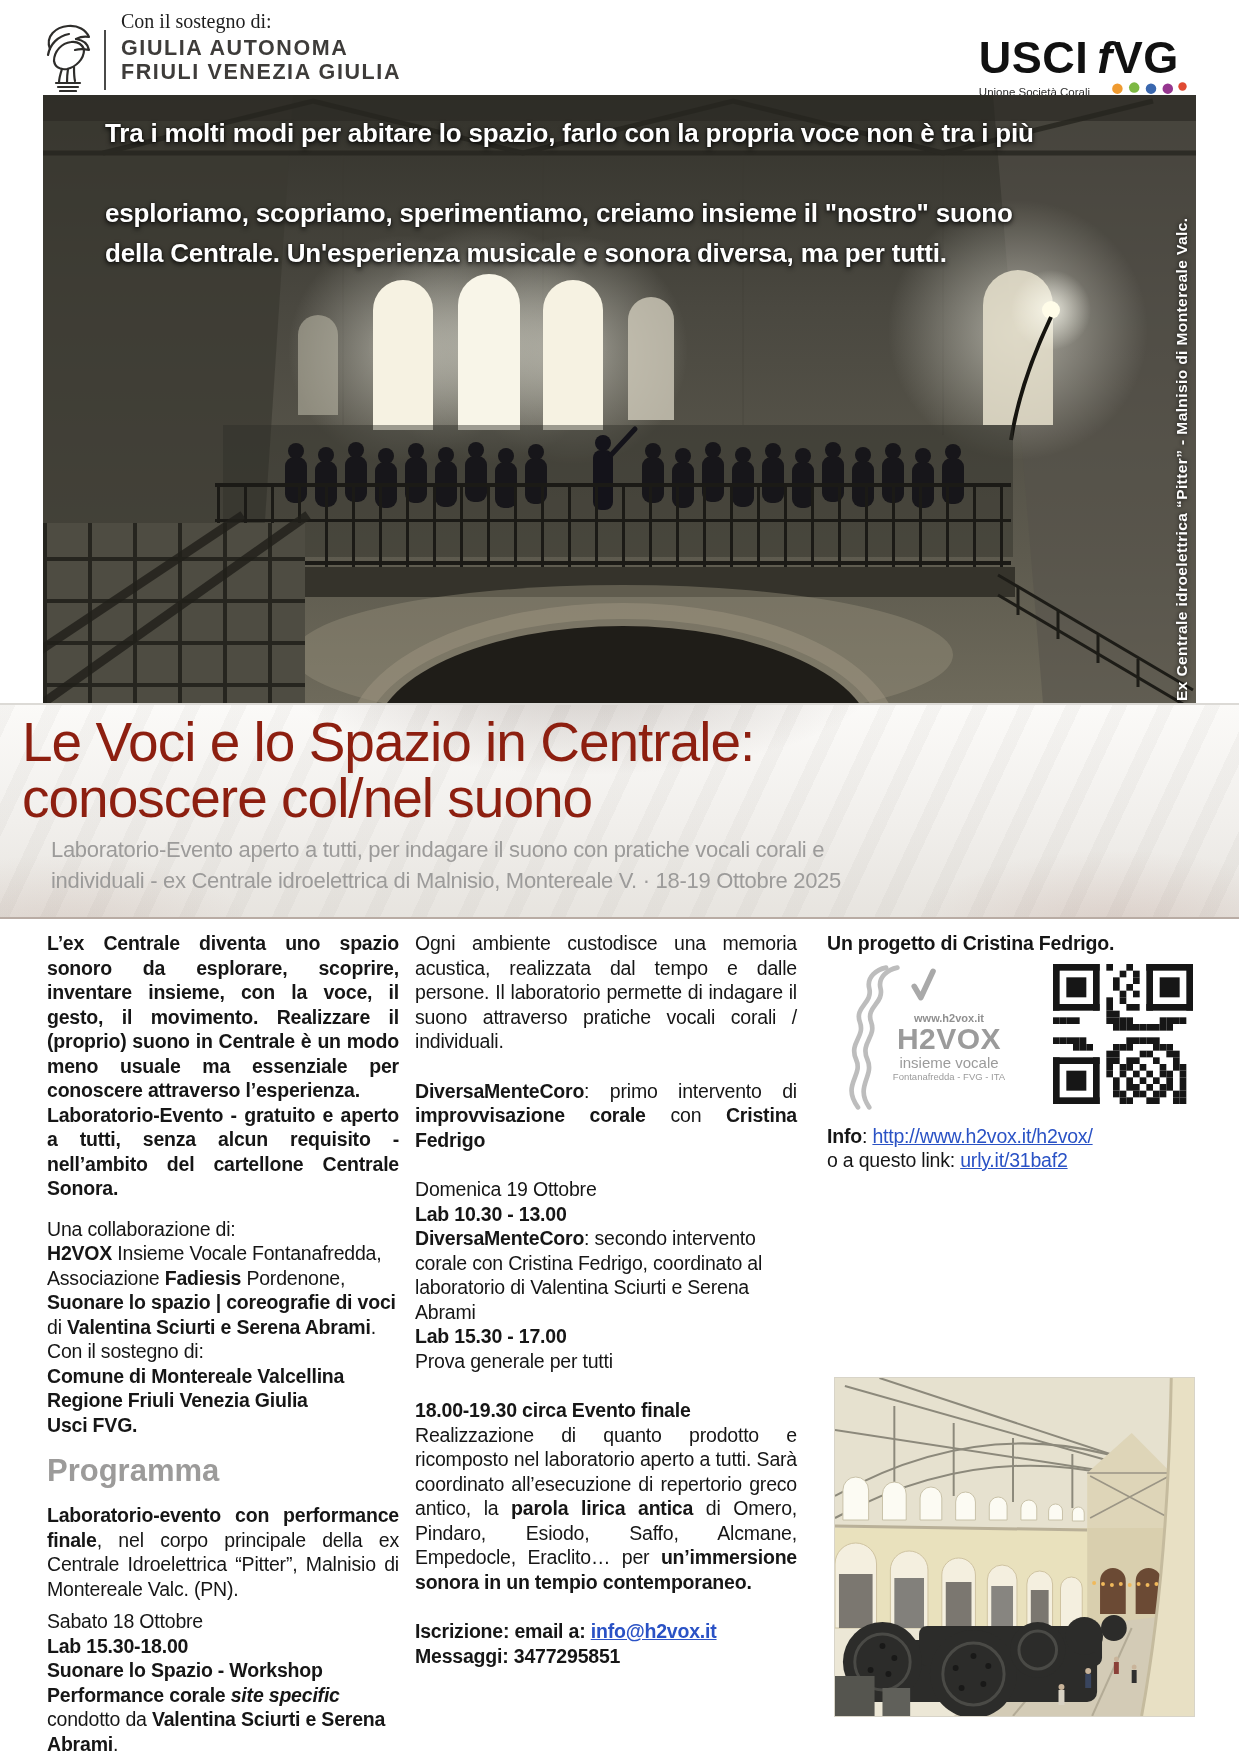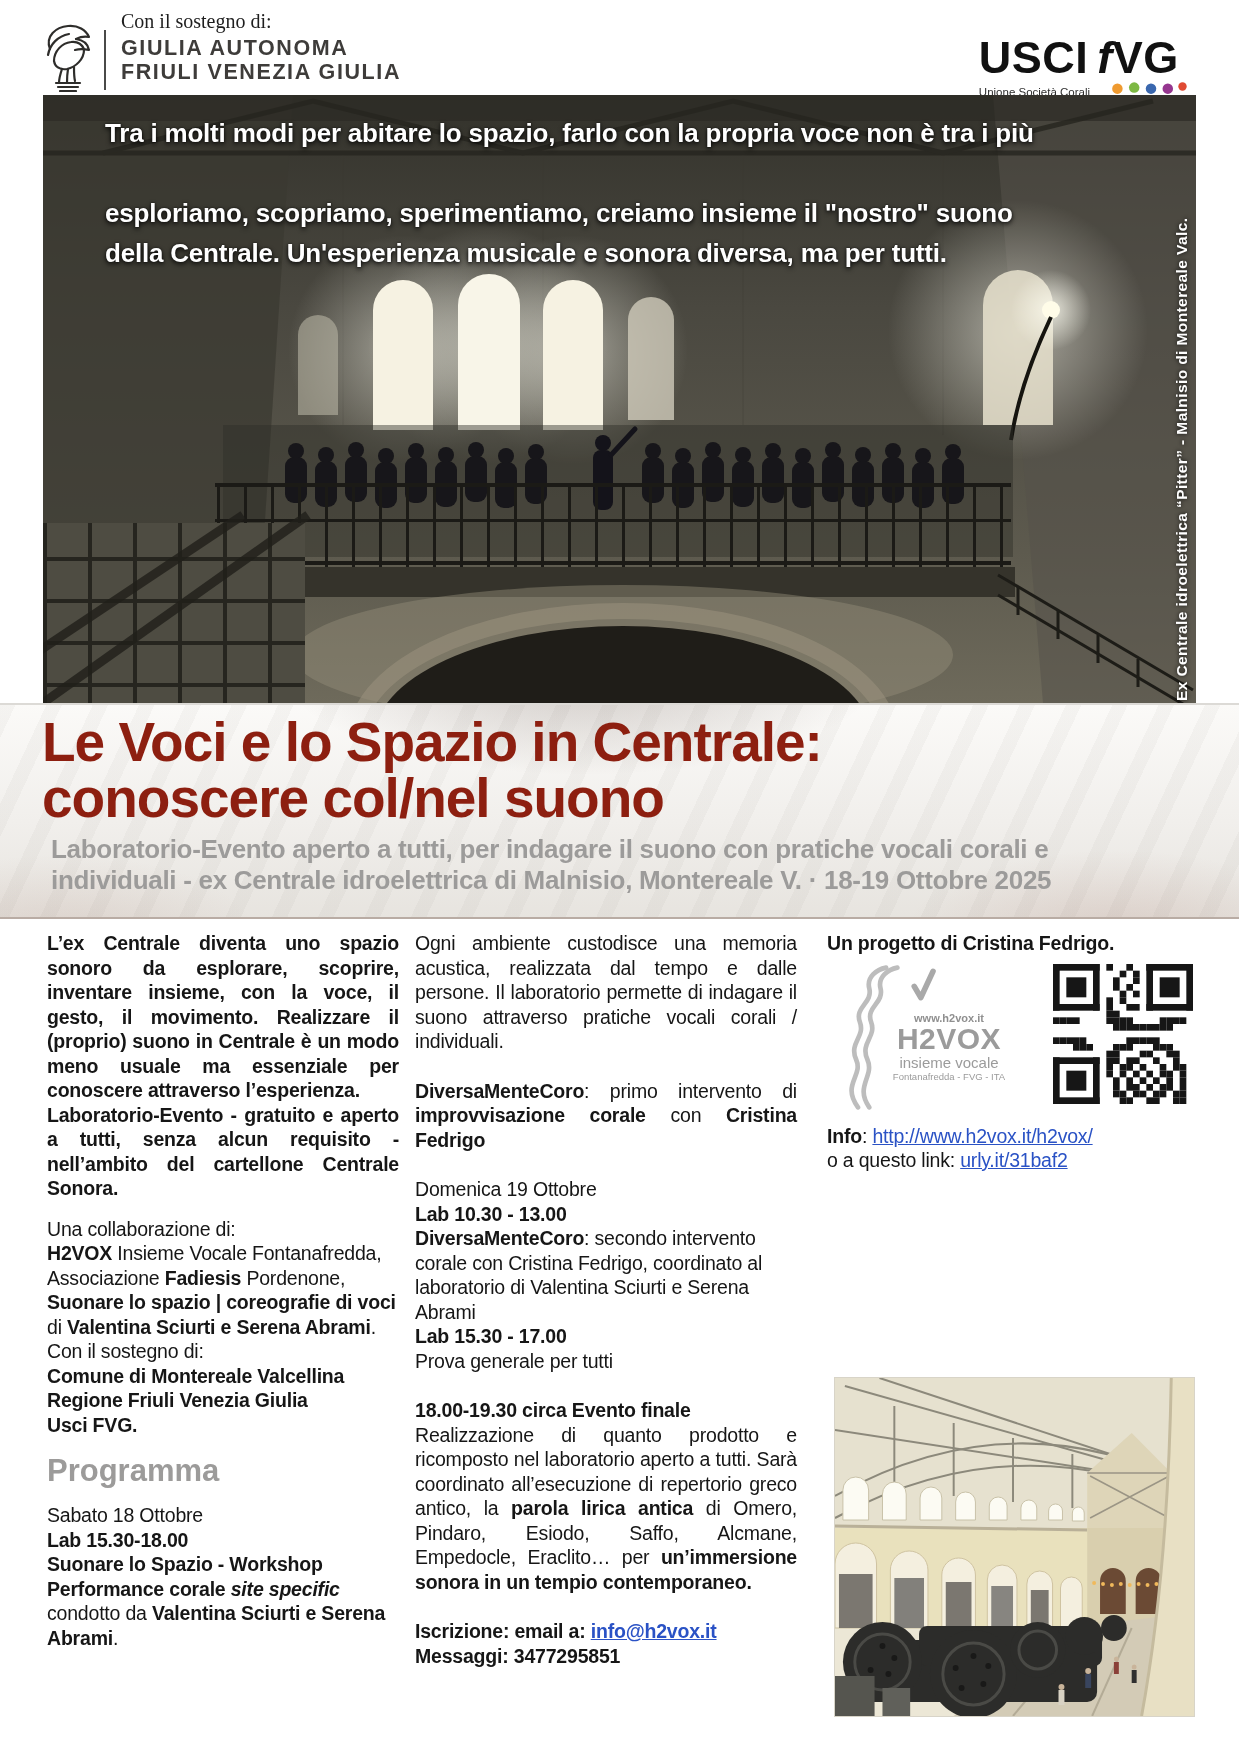--- a/index.html
+++ b/index.html
@@ -32,24 +32,24 @@
                 text-shadow:0 0 4px rgba(0,0,0,.9);}
 
   
   .titleband{position:relative;height:212px;border-top:2px solid #dcdad6;border-bottom:2px solid #b9aca4;
     background:
       radial-gradient(430px 150px at 47% -35px, rgba(70,50,40,.26), rgba(70,50,40,0) 70%),
       radial-gradient(300px 120px at 90% 108%, rgba(150,90,75,.16), rgba(150,90,75,0) 70%),
       radial-gradient(280px 120px at 5% 110%, rgba(150,100,85,.14), rgba(150,100,85,0) 70%),
       repeating-linear-gradient(115deg, rgba(120,115,105,.05) 0 14px, rgba(0,0,0,0) 14px 42px),
       linear-gradient(180deg,#fbfaf8 0%,#f1efec 55%,#e7e4df 100%);}
-  .title{margin:0;padding:9px 0 0 42px;font-size:55px;line-height:56px;letter-spacing:-1px;
-         color:#8d1f10;font-weight:700;}
+  .title{margin:0;padding:9px 0 0 22px;font-size:55px;line-height:56px;letter-spacing:-1px;
+         color:#8d1f10;font-weight:400;}
   .tl{display:block;}
-  .subtitle{padding:8px 0 0 51px;font-size:26px;line-height:31px;font-weight:700;
+  .subtitle{padding:8px 0 0 51px;font-size:22px;line-height:31px;font-weight:400;
             color:#9c9b9a;letter-spacing:-.3px;}
 
   
   .content{position:relative;display:flex;padding:12px 43px 0 47px;}
   .col1{width:352px;margin-right:16px;}
   .col2{width:382px;margin-right:30px;}
   .col3{width:366px;position:relative;}
   .content p{margin:0 0 25px;font-size:19.5px;line-height:24.5px;letter-spacing:-.2px;color:#161616;}
   .col1 p{margin-bottom:16px;}
   .just{text-align:justify;}
@@ -223,20 +223,21 @@
     </h1>
     <div class="subtitle"><span>Laboratorio-Evento aperto a tutti, per indagare il suono con pratiche vocali corali e</span><br><span>individuali - ex Centrale idroelettrica di Malnisio, Montereale V.  · 18-19 Ottobre 2025</span></div>
   </section>
 
   <main class="content">
 
     <div class="col1">
       <p class="just"><span class="b">L’ex Centrale diventa uno spazio sonoro da esplorare, scoprire, inventare insieme, con la voce, il gesto, il movimento. Realizzare il (proprio) suono in Centrale è un modo meno usuale ma essenziale per conoscere attraverso l’esperienza.</span><br><span class="b">Laboratorio-Evento - gratuito e aperto a tutti, senza alcun requisito - nell’ambito del cartellone Centrale Sonora.</span></p>
       <p><span>Una collaborazione di:</span><br><span class="b">H2VOX</span><span> Insieme Vocale Fontanafredda,</span><br><span>Associazione </span><span class="b">Fadiesis</span><span> Pordenone,</span><br><span class="b">Suonare lo spazio | coreografie di voci</span><br><span>di </span><span class="b">Valentina Sciurti e Serena Abrami</span><span>.</span><br><span>Con il sostegno di:</span><br><span class="b">Comune di Montereale Valcellina</span><br><span class="b">Regione Friuli Venezia Giulia</span><br><span class="b">Usci FVG.</span></p>
       <h2 class="prog">Programma</h2>
+      <p class="just mb8"><span class="b">Laboratorio-evento con performance finale</span><span>, nel corpo principale della ex Centrale Idroelettrica “Pitter”, Malnisio di Montereale Valc. (PN).</span></p>
       <p><span>Sabato 18 Ottobre</span><br><span class="b">Lab 15.30-18.00</span><br><span class="b">Suonare lo Spazio - Workshop</span><br><span class="b">Performance corale </span><span class="b i">site specific</span><br><span>condotto da </span><span class="b">Valentina Sciurti e Serena Abrami</span><span>.</span></p>
     </div>
 
     <div class="col2">
       <p class="just"><span>Ogni ambiente custodisce una memoria acustica, realizzata dal tempo e dalle persone. Il laboratorio permette di indagare il suono attraverso pratiche vocali corali / individuali.</span></p>
       <p class="just"><span class="b">DiversaMenteCoro</span><span>: primo intervento di </span><span class="b">improvvisazione corale</span><span> con </span><span class="b">Cristina Fedrigo</span></p>
       <p><span>Domenica 19 Ottobre</span><br><span class="b">Lab 10.30 - 13.00</span><br><span class="b">DiversaMenteCoro</span><span>: secondo intervento corale con Cristina Fedrigo, coordinato al laboratorio di Valentina Sciurti e Serena Abrami</span><br><span class="b">Lab 15.30 - 17.00</span><br><span>Prova generale per tutti</span></p>
       <p class="just"><span class="b">18.00-19.30 circa Evento finale</span><br><span>Realizzazione di quanto prodotto e ricomposto nel laboratorio aperto a tutti. Sarà coordinato all’esecuzione di repertorio greco antico, la </span><span class="b">parola lirica antica</span><span> di Omero, Pindaro, Esiodo, Saffo, Alcmane, Empedocle, Eraclito… per </span><span class="b">un’immersione sonora in un tempio contemporaneo.</span></p>
       <p><span class="b">Iscrizione: email a: </span><span class="b lnk">info@h2vox.it</span><br><span class="b">Messaggi: 3477295851</span></p>
     </div>

